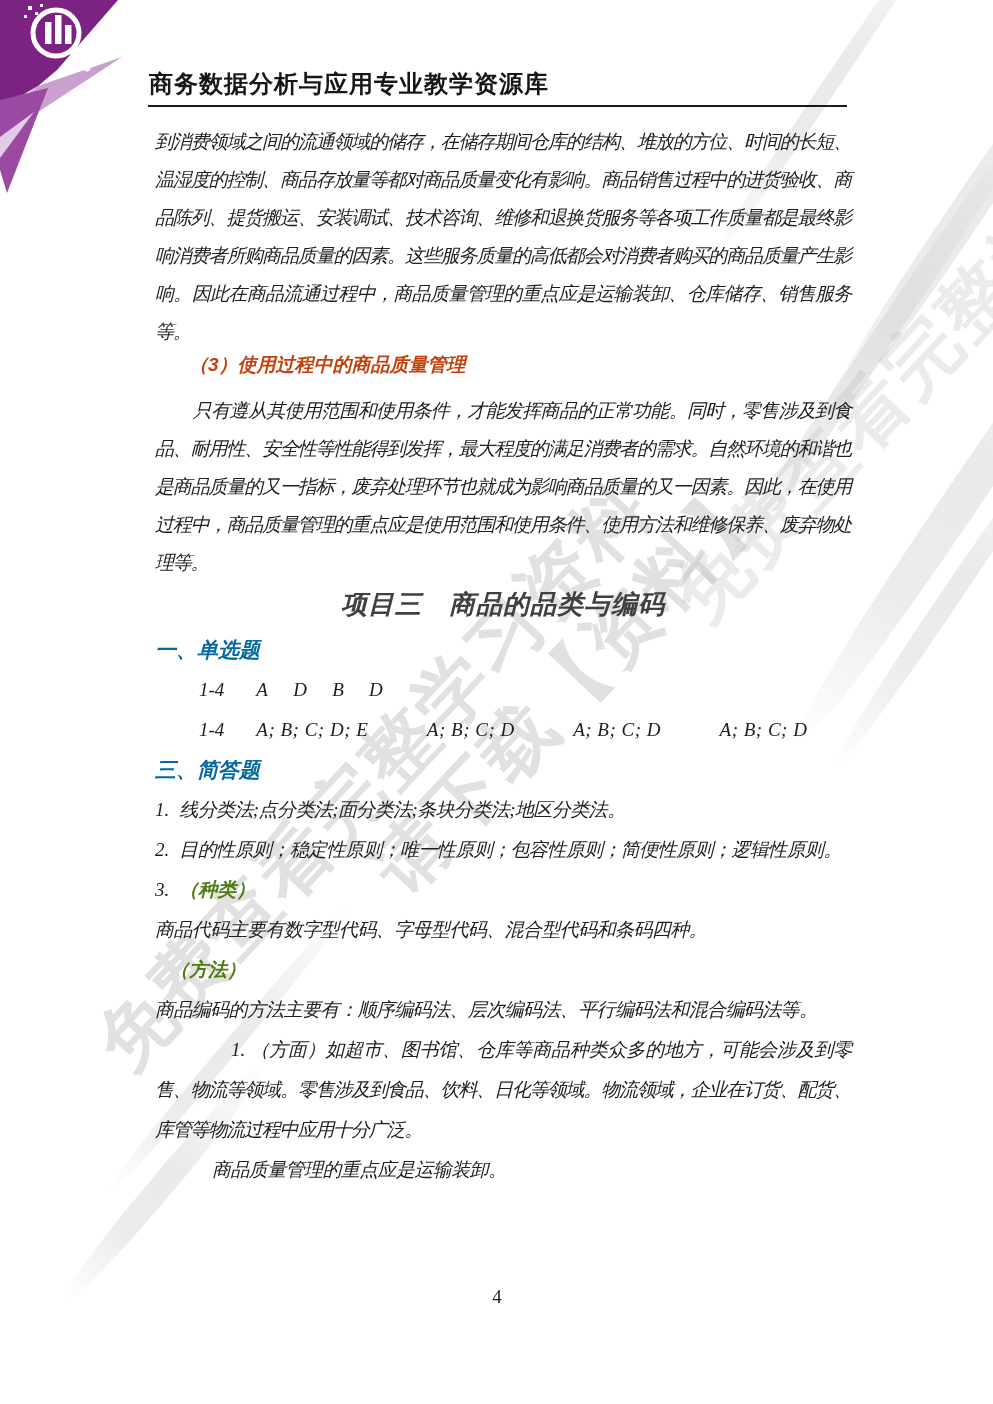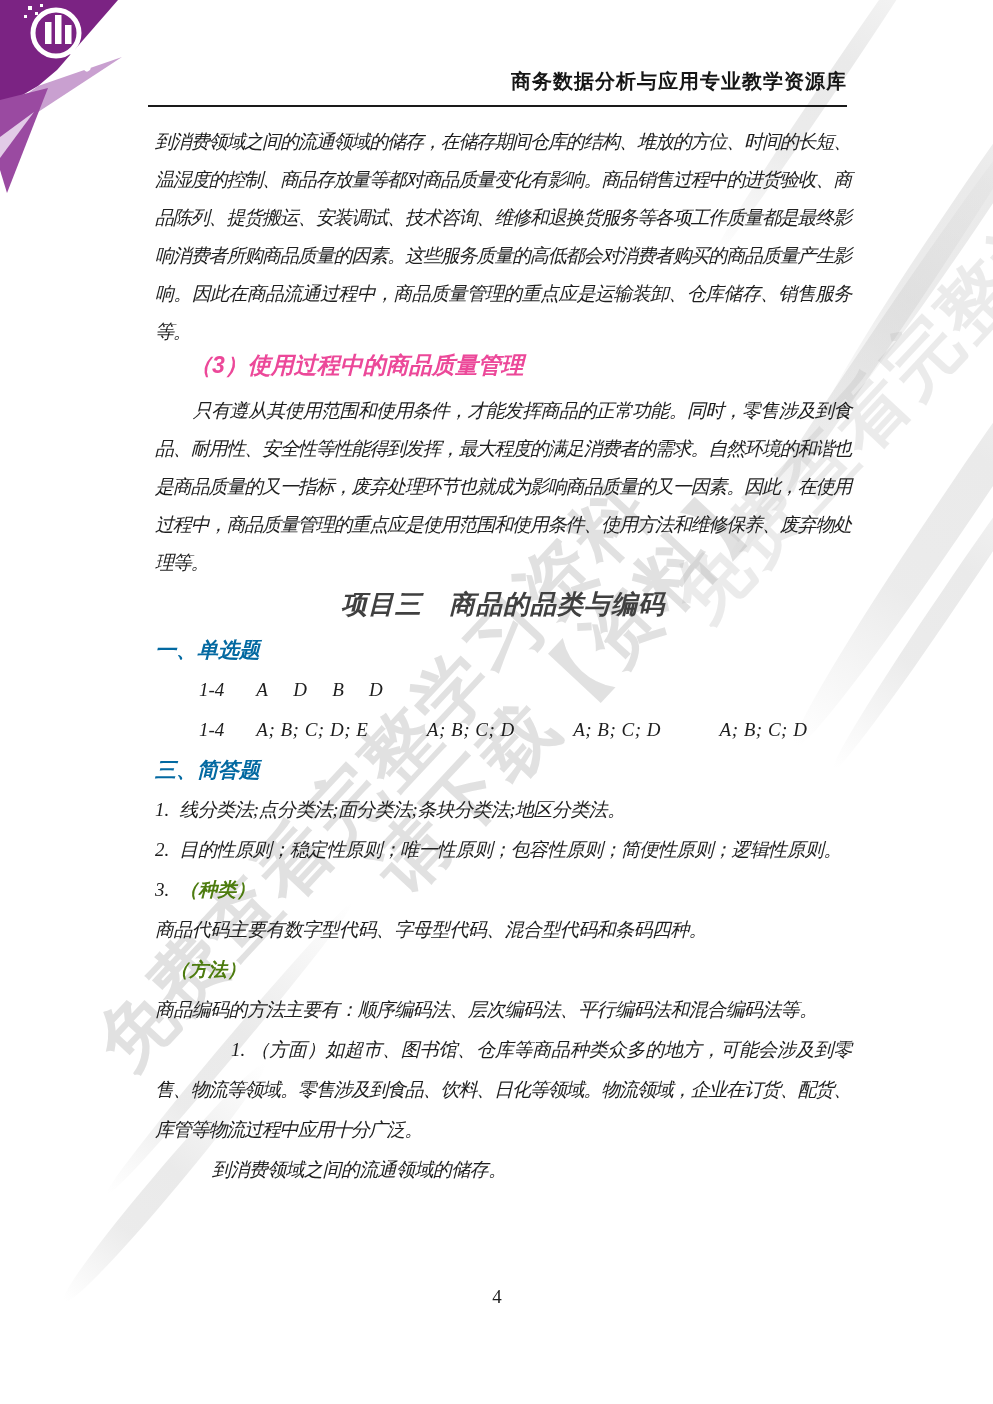--- a/index.html
+++ b/index.html
@@ -27,33 +27,33 @@
     color:#b5b5b5;letter-spacing:3px;
     transform:rotate(-47deg);transform-origin:0 50%;
   }
   .wm1{left:112px;top:1008px;font-size:74px;opacity:.40;}
   .wm2{left:388px;top:832px;font-size:74px;opacity:.40;}
   .wm3{left:688px;top:560px;font-size:74px;opacity:.26;}
   
   .logo{position:absolute;left:0;top:0;}
   
   .header-title{
-    position:absolute;left:149px;top:68px;width:698px;text-align:right;
+    position:absolute;left:149px;top:68px;width:698px;text-align:left;
     font-family:"Liberation Sans","DejaVu Sans",sans-serif;font-weight:700;
-    font-size:20px;letter-spacing:1px;color:#161616;
+    font-size:24px;letter-spacing:1px;color:#161616;
   }
   .header-rule{position:absolute;left:148px;top:105px;width:699px;height:2px;background:#1a1a1a;}
   
   .content{position:absolute;left:155px;top:123px;width:696px;font-size:19px;font-style:italic;}
   .content p{margin:0;}
   .body-para{line-height:38px;text-align:justify;letter-spacing:-1.3px;}
   .indent{text-indent:2em;}
   .sub-h{
-    margin:10px 0 0 0;padding-left:34px;line-height:28px;font-size:23px;font-weight:700;
-    font-family:"Liberation Sans","DejaVu Sans",sans-serif;color:#ec4899;
+    margin:10px 0 0 0;padding-left:34px;line-height:28px;font-size:19px;font-weight:700;
+    font-family:"Liberation Sans","DejaVu Sans",sans-serif;color:#c2410c;
   }
   .para-use{margin-top:13px !important;}
   .project-title{
     margin:2px 0 0 0;text-align:center;font-size:26px;line-height:44px;font-weight:700;
     font-family:"Liberation Sans","DejaVu Sans",sans-serif;color:#404040;letter-spacing:1px;
   }
   .questions{margin-top:4px;letter-spacing:-0.6px;}
   .questions > *{margin:0;line-height:40px;}
   .q-h{
     font-size:21px;font-weight:700;letter-spacing:0;
@@ -139,20 +139,20 @@
 
       <p>商品代码主要有数字型代码、字母型代码、混合型代码和条码四种。</p>
 
       <p class="inline-bold method-label">（方法）</p>
 
       <p>商品编码的方法主要有：顺序编码法、层次编码法、平行编码法和混合编码法等。</p>
 
 
       <p class="q-essay"><span class="q-num">1.</span><span>（方面）如超市、图书馆、仓库等商品种类众多的地方，可能会涉及到零售、物流等领域。零售涉及到食品、饮料、日化等领域。物流领域，企业在订货、配货、库管等物流过程中应用十分广泛。</span></p>
 
-      <p class="essay-note">到消费领域之间的流通领域的储存。</p>
+      <p class="essay-note">商品质量管理的重点应是运输装卸。</p>
 
     </div>
   </div>
 
   <div class="page-number">4</div>
 
 </div>
 
 </body></html>

